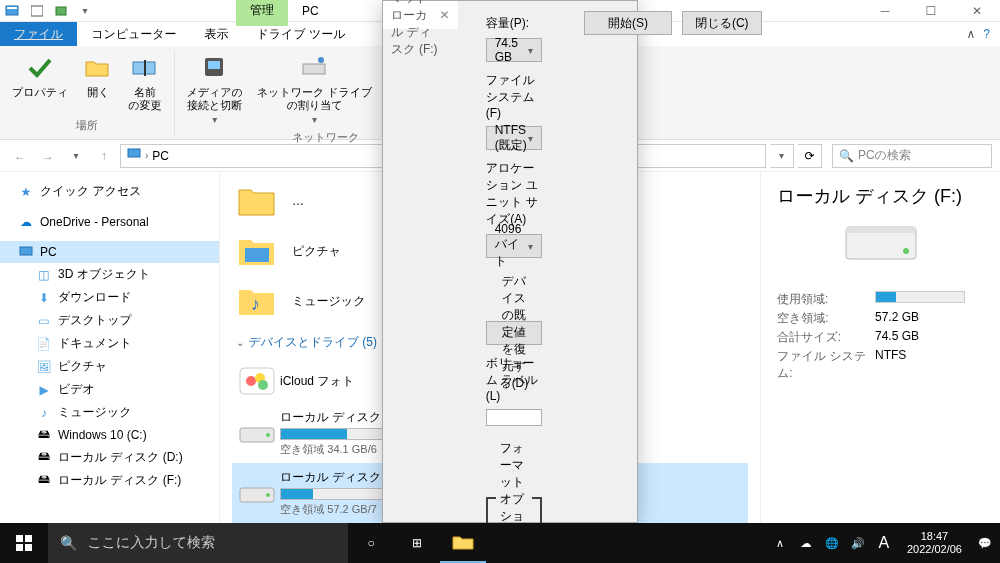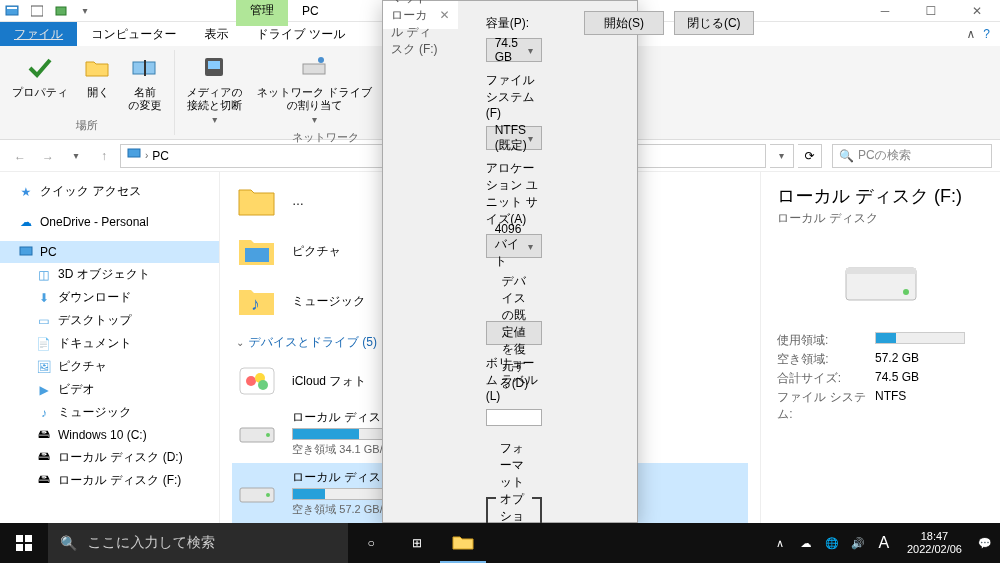--- a/index.html
+++ b/index.html
@@ -42,21 +42,21 @@
 .nav-pane { width: 220px; border-right: 1px solid #eee; overflow: auto; padding: 8px 0; }
 .nav-item { display: flex; align-items: center; gap: 6px; padding: 3px 8px 3px 18px; font-size: 12px; }
 .nav-item.l2 { padding-left: 36px; }
 .nav-item.sel { background: #cce8ff; }
 .nav-icon { width: 16px; height: 16px; display: inline-flex; align-items: center; justify-content: center; }
 
 .content { flex: 1; overflow: auto; padding: 4px 12px; }
 .folder-row { display: flex; align-items: center; gap: 14px; padding: 6px 4px; }
 .folder-ic { width: 42px; height: 38px; display: flex; align-items: center; justify-content: center; }
 .section-hdr { color: #1a6ab5; font-size: 12px; padding: 8px 4px; display: flex; align-items: center; gap: 4px; }
-.drive-row { display: flex; align-items: center; gap: 14px; padding: 6px 4px; }
+.drive-row { display: flex; align-items: center; gap: 2px; padding: 6px 4px; }
 .drive-row.sel { background: #cce8ff; }
 .drive-ic { width: 42px; height: 32px; display: flex; align-items: center; justify-content: center; }
 .drive-info { display: flex; flex-direction: column; gap: 2px; }
 .drive-bar { width: 140px; height: 12px; border: 1px solid #bbb; background: #eee; position: relative; }
 .drive-bar-fill { height: 100%; background: #26a0da; }
 .drive-sub { font-size: 11px; color: #666; }
 
 .details-pane { width: 240px; border-left: 1px solid #eee; padding: 12px 16px; }
 .details-title { font-size: 18px; margin-bottom: 2px; }
 .details-sub { font-size: 12px; color: #666; margin-bottom: 24px; }
@@ -388,21 +388,20 @@
         <div class="drive-bar">
             <div class="drive-bar-fill" style="width:23%"></div>
           </div>
         <span class="drive-sub">空き領域 57.2 GB/7</span>
       </div>
     </div>
   </div>
 
   <div class="details-pane">
     <div class="details-title">ローカル ディスク (F:)</div>
-    <div class="details-sub">ローカル ディスク</div>
     <div class="details-icon">
       <svg width="78" height="54">
           <rect x="4" y="14" width="70" height="32" fill="#f0f0f0" stroke="#bbb" rx="3"></rect>
           <rect x="4" y="14" width="70" height="6" fill="#e0e0e0"></rect>
           <circle cx="64" cy="38" r="3" fill="#6c6"></circle>
         </svg>
     </div>
     <div class="details-row">
         <span class="details-label">使用領域:</span>
         <span class="details-bar">
@@ -468,21 +467,21 @@
       <legend>フォーマット オプション(O)</legend>
       <label class="dlg-check">
         <input type="checkbox" checked="" style="">
         <span>クイック フォーマット(Q)</span>
       </label>
     </fieldset>
 
     <div class="dlg-progress"></div>
   </div>
   <div class="dlg-actions">
-    <button class="dlg-btn" style="width:80px;justify-content:center">開始(S)</button>
+    <button class="dlg-btn" style="width:88px;justify-content:center">開始(S)</button>
     <button class="dlg-btn" style="width:80px;justify-content:center">閉じる(C)</button>
   </div>
 </div>
 
 <div class="taskbar">
   <div class="start-btn">
     <svg width="16" height="16">
         <rect x="0" y="0" width="7" height="7" fill="#fff"></rect>
         <rect x="9" y="0" width="7" height="7" fill="#fff"></rect>
         <rect x="0" y="9" width="7" height="7" fill="#fff"></rect>

